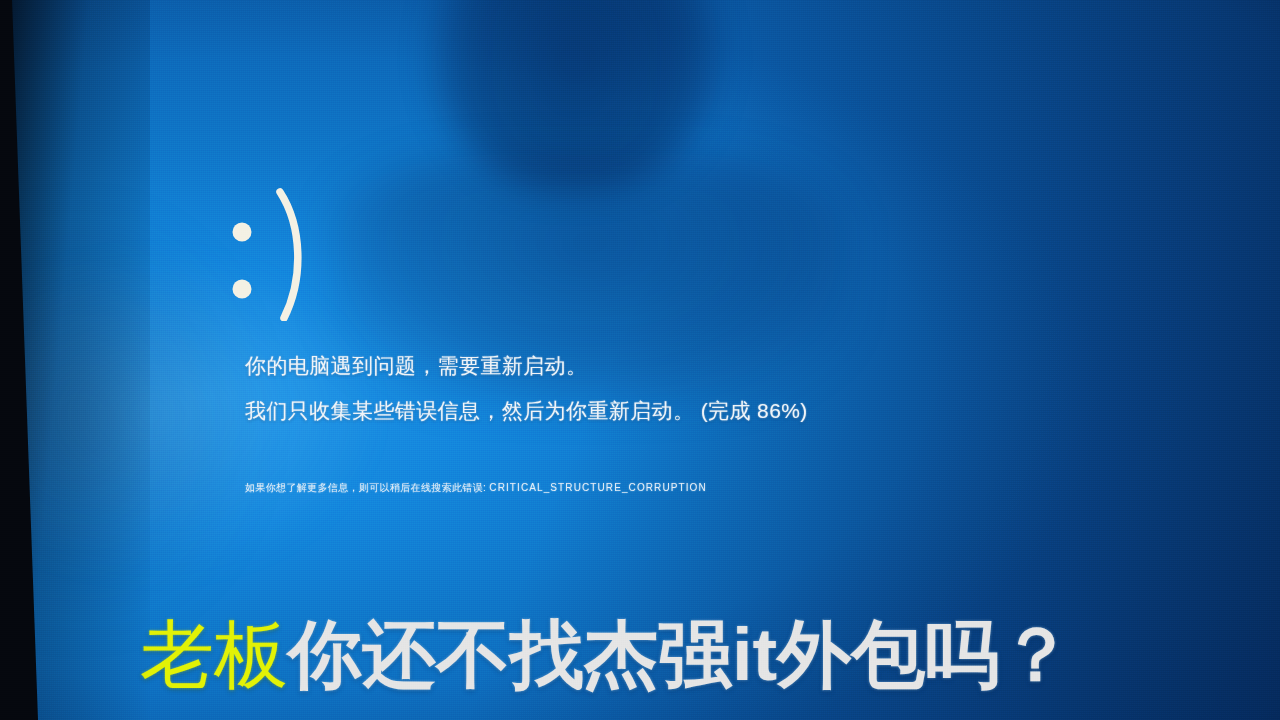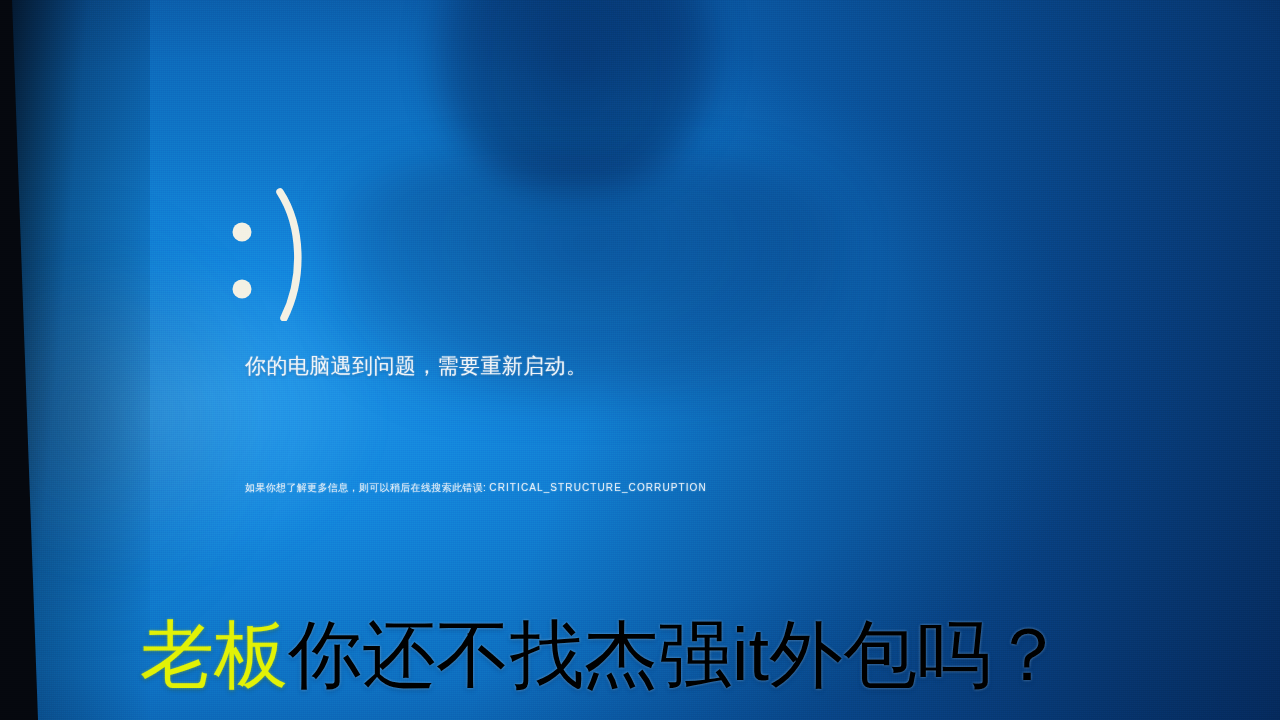--- a/index.html
+++ b/index.html
@@ -162,21 +162,21 @@
     color: #e9f3fb;
     text-shadow: 0 0 3px rgba(170,215,250,0.55), 0 2px 5px rgba(0,35,80,0.30);
   }
   .caption-1 { top: 524px; }
   .caption-2 { top: 618px; }
   .caption-highlight {
     color: #e2f205;
     text-shadow: 0 0 3px rgba(210,245,40,0.5), 0 2px 5px rgba(40,60,0,0.28);
     margin-top: 12px;
   }
-  .caption-rest { color: #000000; }
+  .caption-rest { color: #e5e5e5; font-weight: bold; }
 </style>
 </head>
 <body>
 
 <div id="screen">
 
   <div class="bg-base"></div>
   <div class="reflection-head"></div>
   <div class="reflection-body"></div>
   <div class="reflection-soft-left"></div>
@@ -189,20 +189,21 @@
     <div class="sad-face">
       <svg width="130" height="135" viewBox="0 0 130 135" aria-hidden="true">
         <circle cx="20" cy="46" r="9.5" fill="#f4f1e4"></circle>
         <circle cx="20" cy="103" r="9.5" fill="#f4f1e4"></circle>
         <path d="M62 6 C 40 40, 38 92, 58 132" stroke="#f4f1e4" stroke-width="7.5" fill="none" stroke-linecap="round" transform="translate(0,0) scale(-1,1) translate(-120,0)"></path>
       </svg>
     </div>
 
     <div class="bsod-line bsod-line-1">你的电脑遇到问题，需要重新启动。</div>
 
+    <div class="bsod-line bsod-line-2">我们只收集某些错误信息，然后为你重新启动。 (完成 86%)</div>
 
     <div class="bsod-errorline">
       <span>如果你想了解更多信息，则可以稍后在线搜索此错误: </span><span class="bsod-errorcode">CRITICAL_STRUCTURE_CORRUPTION</span>
     </div>
 
   </div>
 
 
   <div class="caption caption-2">
     <span class="caption-highlight">老板</span><span class="caption-rest">你还不找杰强it外包吗？</span>

